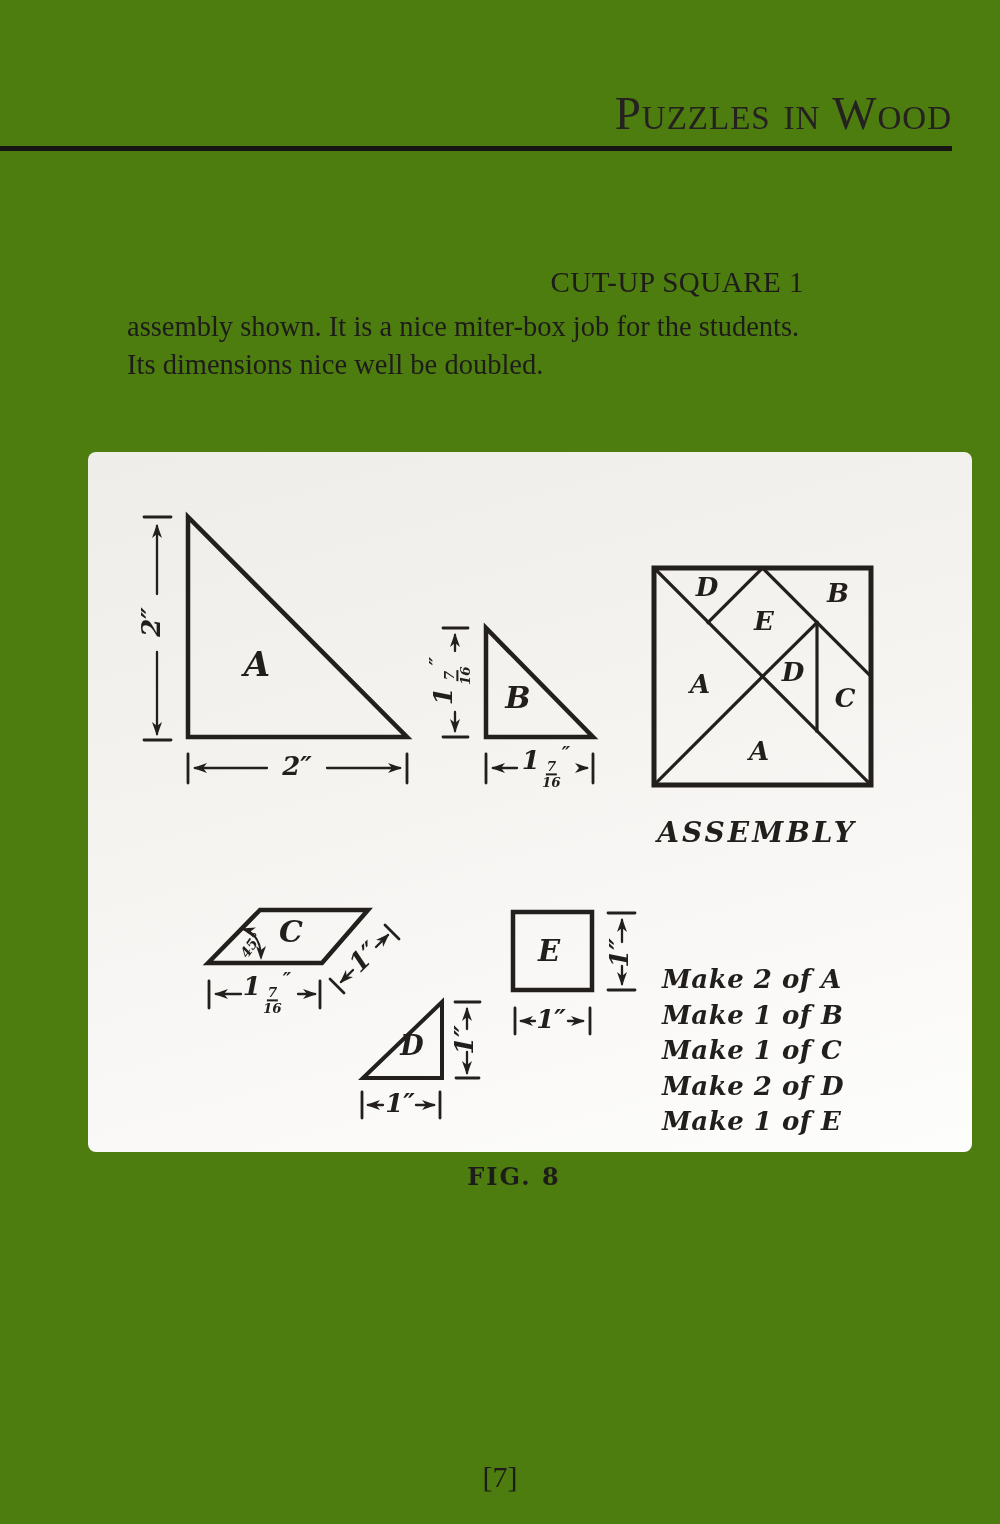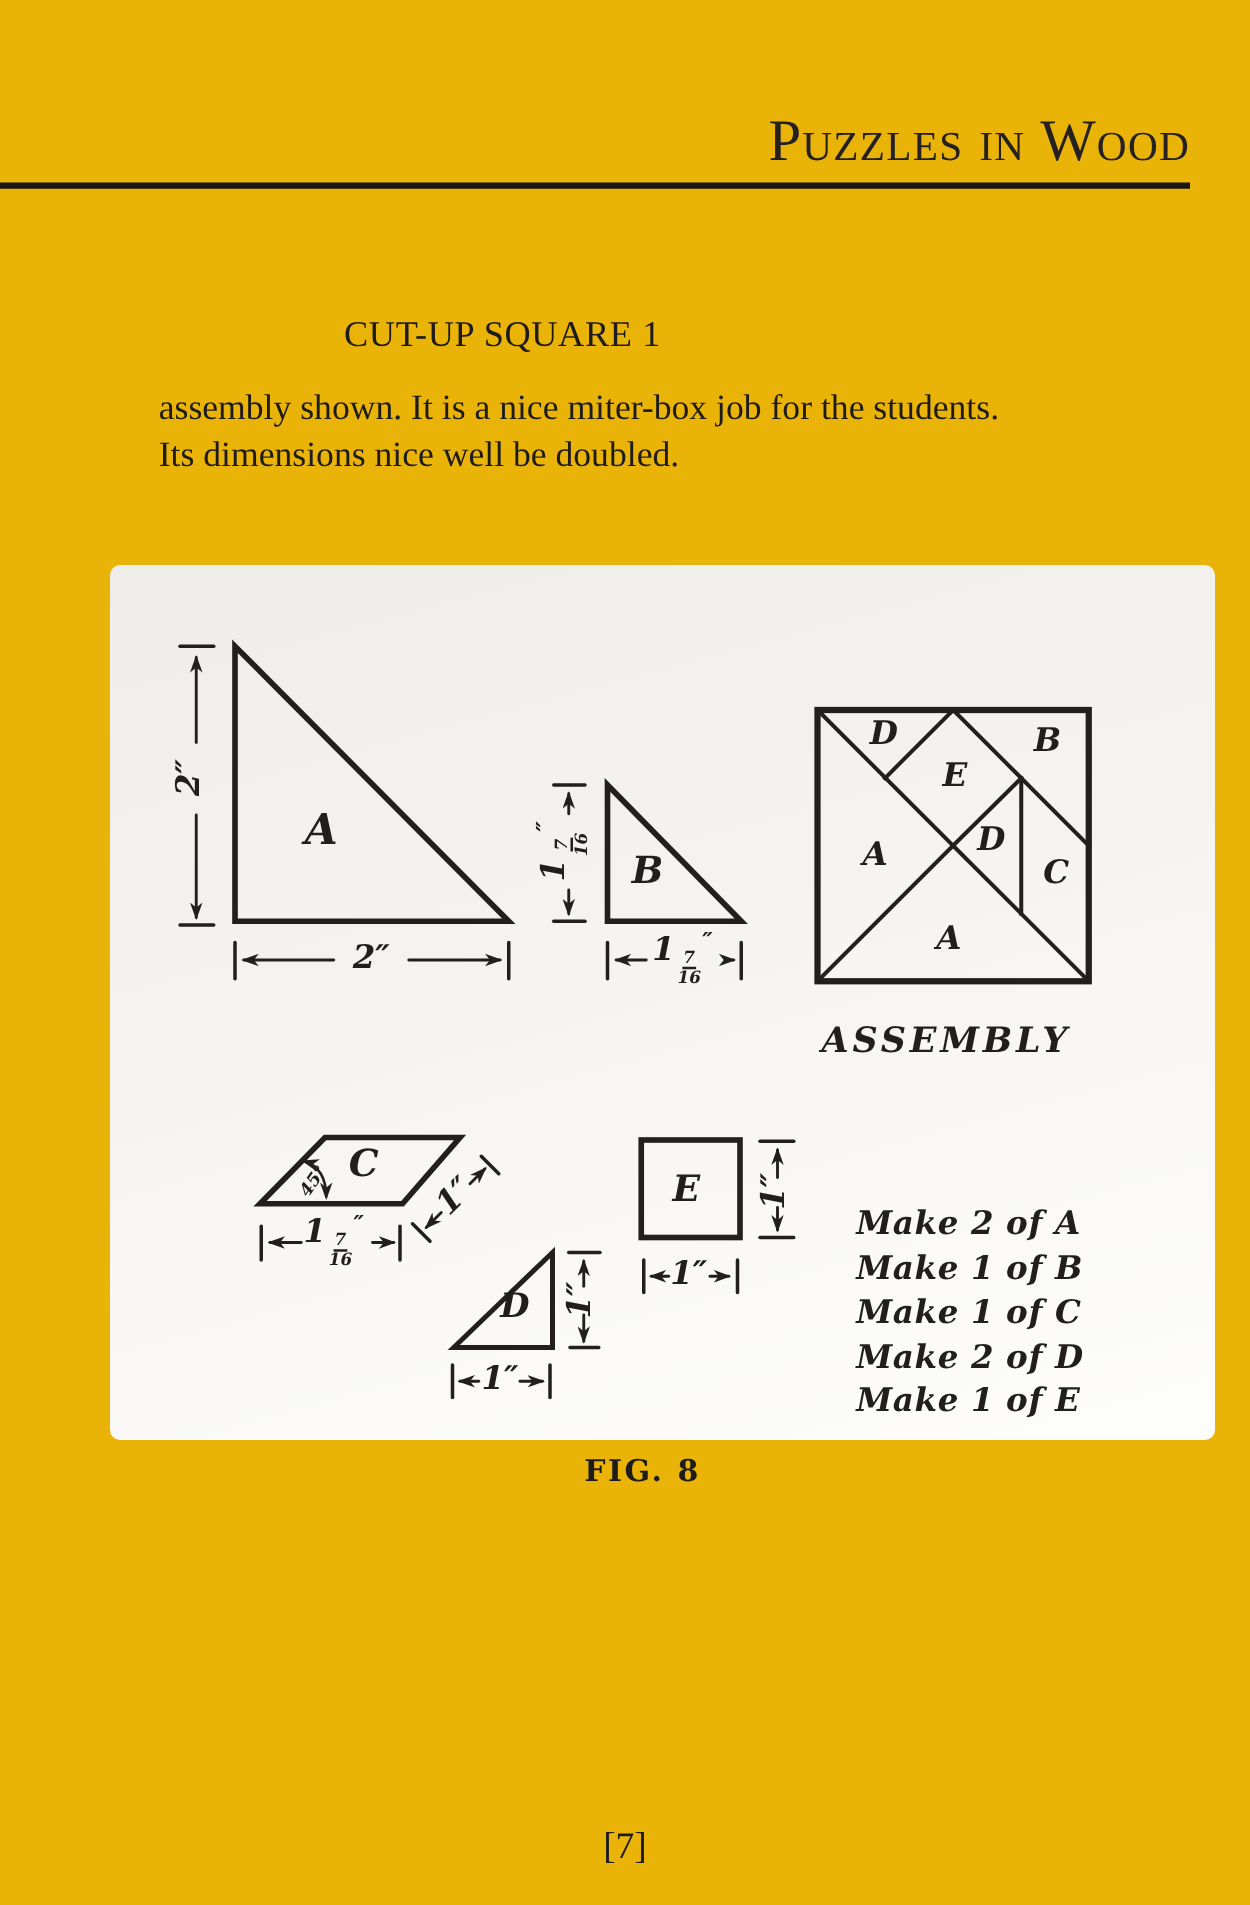--- a/index.html
+++ b/index.html
@@ -1,23 +1,23 @@
 <!DOCTYPE html>
 <html><head>
 <meta charset="utf-8">
 <style>
   html,body{margin:0;padding:0;background:#e9e9e9;}
-  .page{position:relative;width:1000px;height:1524px;margin:0 auto;background:#eab308;
+  .page{position:relative;width:1000px;height:1524px;margin:0 auto;background:#4d7c0f;
         font-family:"Liberation Serif",serif;color:#1e1c1a;overflow:hidden;}
 
   .book-title{position:absolute;top:86px;right:48px;font-variant:small-caps;
               font-size:47px;letter-spacing:1px;color:#242120;}
   .header-rule{position:absolute;left:0;top:146px;width:952px;height:5px;background:#181614;}
 
-  .section-title{position:absolute;top:252px;left:0;width:804px;text-align:center;
+  .section-title{position:absolute;top:266px;left:0;width:804px;text-align:right;
                  font-size:29px;letter-spacing:.5px;}
   .para{position:absolute;top:308px;left:127px;font-size:28.5px;line-height:37.5px;}
   .pline{white-space:nowrap;}
   .pline.indent{padding-left:44px;}
 
   .fig-bg{position:absolute;left:88px;top:452px;width:884px;height:700px;border-radius:8px;
           background:linear-gradient(165deg,#eeedea 0%,#f3f2ef 35%,#f9f8f6 70%,#fdfdfc 100%);}
 
   svg.drawing{position:absolute;left:0;top:0;width:1000px;height:1524px;}
 
@@ -30,21 +30,21 @@
   .s26{font-size:26px;} .s14{font-size:14px;font-weight:600;}
   .dim{font-size:26px;}
   .frac{display:inline-flex;flex-direction:column;align-items:center;font-size:.52em;
         line-height:1.05;vertical-align:-.18em;margin-left:2px;}
   .frac .num{border-bottom:2px solid currentColor;padding:0 1px;}
   .unit{font-size:.72em;vertical-align:.45em;margin-left:1px;}
   .assembly-word{font-size:28px;letter-spacing:3px;}
 
   .make-list{position:absolute;left:662px;top:962px;font-family:"DejaVu Serif",serif;
              font-style:italic;font-weight:600;font-size:26px;line-height:35.5px;
-             letter-spacing:.5px;color:#211e1c;margin-left:23px;}
+             letter-spacing:.5px;color:#211e1c;}
   .fig-caption{position:absolute;top:1162px;left:14px;width:1000px;text-align:center;
                font-family:"DejaVu Serif",serif;font-weight:bold;font-size:24px;letter-spacing:2px;}
   .page-number{position:absolute;top:1460px;left:0;width:1000px;text-align:center;font-size:30px;}
 </style>
 </head>
 <body>
 
 <div class="page">
 
   <div class="book-title">Puzzles in Wood</div>

